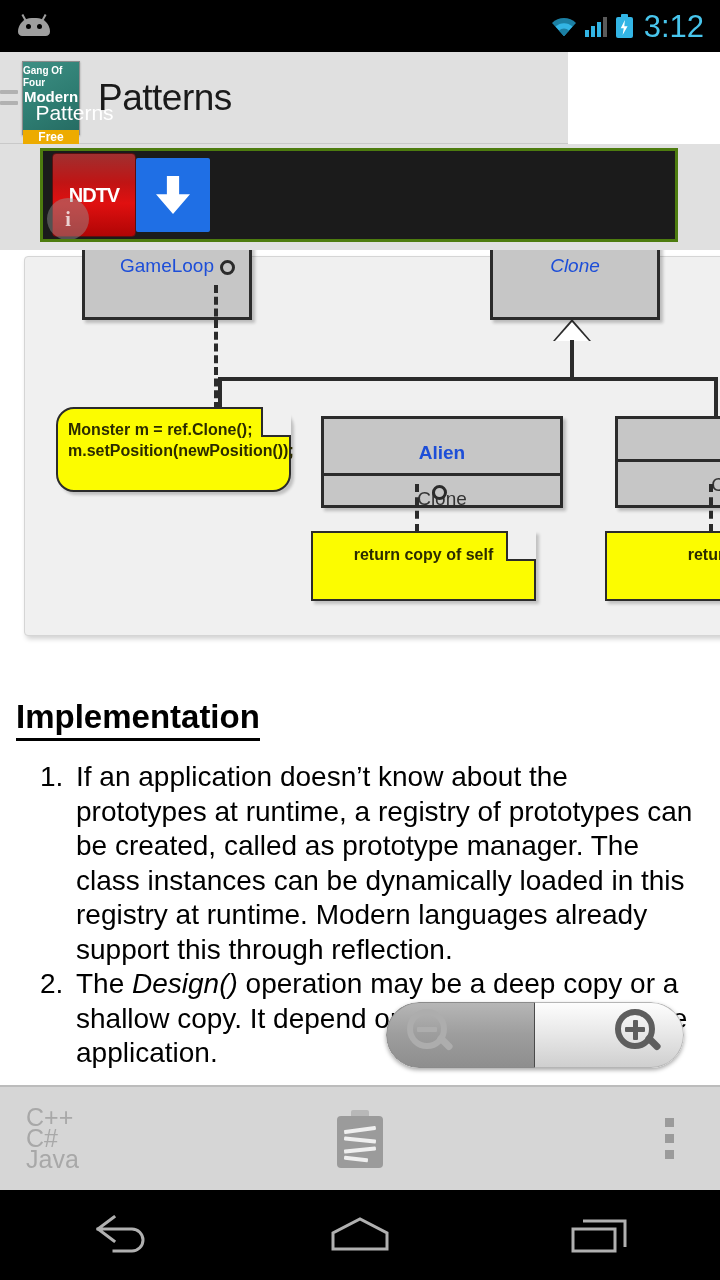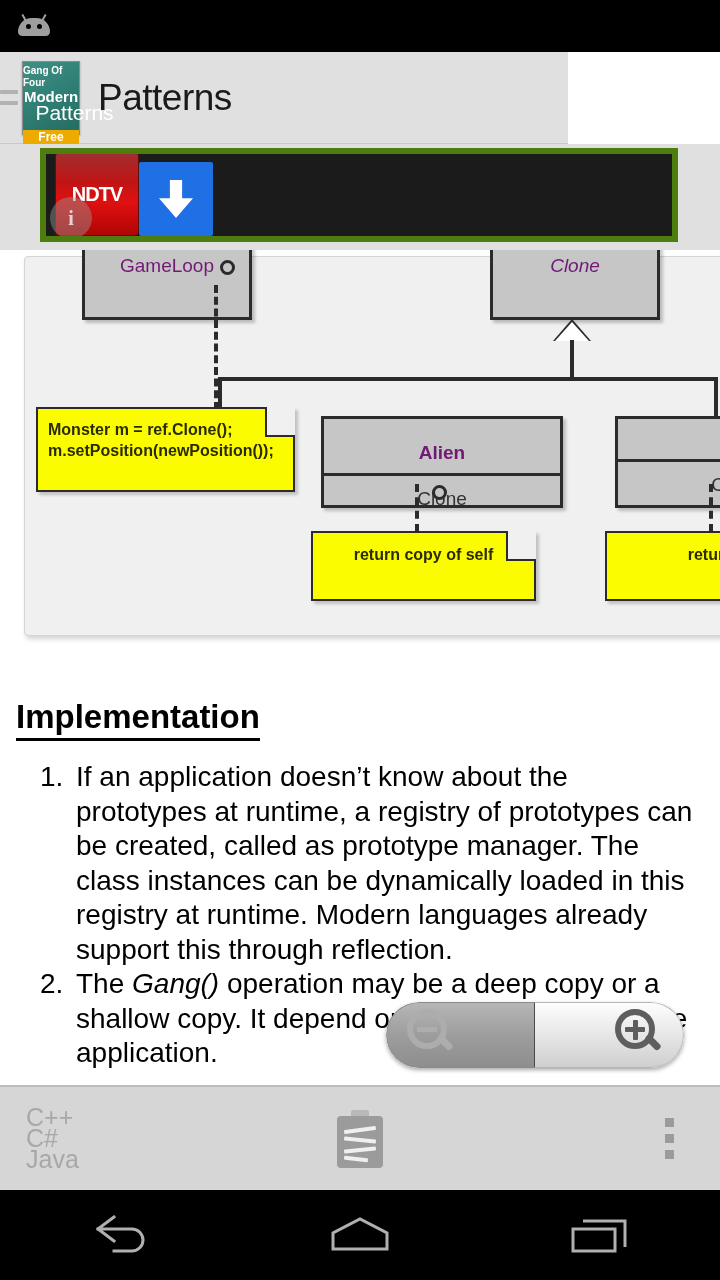--- a/index.html
+++ b/index.html
@@ -96,22 +96,22 @@
     letter-spacing:-0.5px;
   }
 
   
   .ad-wrap {
     position:absolute; top:144px; left:0; width:720px; height:106px;
     background:#e0e0e0;
   }
   .ad {
     position:absolute; left:40px; top:4px; width:638px; height:94px;
-    background:#1b1b1b; border:6px solid #4d7c0f;
-    display:flex; align-items:flex-end; overflow:hidden;
+    background:#1b1b1b; border:3px solid #4d7c0f;
+    display:flex; align-items:center; overflow:hidden;
   }
   .ad-logo {
     position:relative; margin-left:9px; width:84px; height:84px;
     background:linear-gradient(180deg,#a03030 0%, #c01414 35%, #e01010 60%, #b00505 100%);
     border-radius:4px; border:1px solid #5a1010;
     display:flex; align-items:center; justify-content:center;
   }
   .ad-logo .wordmark {
     color:#fff; font-size:20px; font-weight:bold; letter-spacing:-1px;
     font-family:"Liberation Sans", sans-serif;
@@ -149,21 +149,21 @@
   .diagram {
     position:absolute; left:24px; top:6px; width:720px; height:380px;
     background:#f0f0f0; border:1px solid #d5d5d5; border-radius:4px;
     box-shadow:2px 3px 5px rgba(0,0,0,0.18);
   }
   .uml-box {
     position:absolute; background:#c6c6c6; border:3px solid #2b2b2b;
     box-shadow:3px 3px 3px rgba(0,0,0,0.22);
   }
   .uml-title {
-    text-align:center; color:#701a75; font-size:19px; line-height:1;
+    text-align:center; color:#1d4ed8; font-size:19px; line-height:1;
     padding-top:10px;
   }
   .uml-title.italic { font-style:italic; }
   .uml-title.bold { font-weight:bold; }
   .uml-sep { border-top:3px solid #2b2b2b; }
   .uml-method {
     position:relative; text-align:center; color:#333; font-size:19px;
     padding-top:12px;
   }
   .lollipop {
@@ -322,20 +322,41 @@
   <div class="statusbar">
     <div class="sb-left">
       <div class="android-logo">
         <span class="ant l"></span>
           <span class="ant r"></span>
         <span class="head"></span>
         <span class="eye l"></span>
           <span class="eye r"></span>
       </div>
     </div>
+    <div class="sb-right">
+      <span class="ico-wifi">
+        <svg width="28" height="22" viewBox="0 0 28 22">
+          <path d="M14 21 L2 8 A17 17 0 0 1 26 8 Z" fill="#1b7fa3"></path>
+          <path d="M14 21 L5.5 11.5 A12.5 12.5 0 0 1 22.5 11.5 Z" fill="#33b5e5"></path>
+          <path d="M14 21 L9 15.5 A7.5 7.5 0 0 1 19 15.5 Z" fill="#1b7fa3"></path>
+        </svg>
+      </span>
+      <span class="ico-signal">
+        <i class="b1"></i>
+          <i class="b2"></i>
+          <i class="b3"></i>
+          <i class="b4"></i>
+      </span>
+      <span class="ico-batt">
+        <span class="cap"></span>
+          <span class="body"></span>
+          <span class="bolt"></span>
+      </span>
+      <span class="sb-time">3:12</span>
+    </div>
   </div>
 
   <div class="actionbar">
     <div class="drawer-ind">
       <span></span>
         <span></span>
     </div>
     <div class="app-icon">
       <span class="l1">Gang Of Four</span>
       <span class="l2">Modern</span>
@@ -393,21 +414,21 @@
       <div class="uml-box" style="left:590px; top:159px; width:242px; height:92px;">
         <div class="uml-title bold" style="height:40px;">Cy</div>
         <div class="uml-sep"></div>
         <div class="uml-method">
           <span>Clone</span>
           
         </div>
       </div>
       <div class="dashline" style="left:684px; top:227px; height:48px;"></div>
 
-      <div class="note" style="left:11px; top:150px; width:259px; height:85px;">
+      <div class="note" style="left:31px; top:150px; width:235px; height:85px;border-radius:18px;">
         <span class="fold"></span>
         <div class="txt">Monster m = ref.Clone();
 m.setPosition(newPosition());</div>
       </div>
 
       <div class="note" style="left:286px; top:274px; width:225px; height:70px;">
         <span class="fold"></span>
         <div class="txt center">return copy of self</div>
       </div>
 
@@ -419,21 +440,21 @@
 
     <div class="impl-heading">Implementation</div>
 
     <ol class="impl-list">
       <li>
         <span class="num">1.</span>
         <span>If an application doesn’t know about the prototypes at runtime, a registry of prototypes can be created, called as prototype manager. The class instances can be dynamically loaded in this registry at runtime. Modern languages already support this through reflection.</span>
       </li>
       <li>
         <span class="num">2.</span>
-        <span>The </span><em>Gang()</em><span> operation may be a deep copy or a shallow copy. It depend on the requirement of the application.</span>
+        <span>The </span><em>Design()</em><span> operation may be a deep copy or a shallow copy. It depend on the requirement of the application.</span>
       </li>
     </ol>
   </div>
 
   <div class="zoomctl">
     <div class="half out">
       <span class="mag out">
         <span class="lens"></span>
           <span class="bar"></span>
           <span class="handle"></span>

